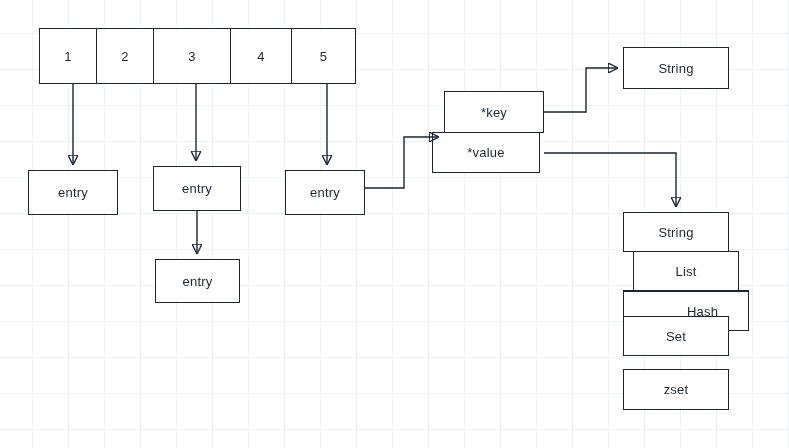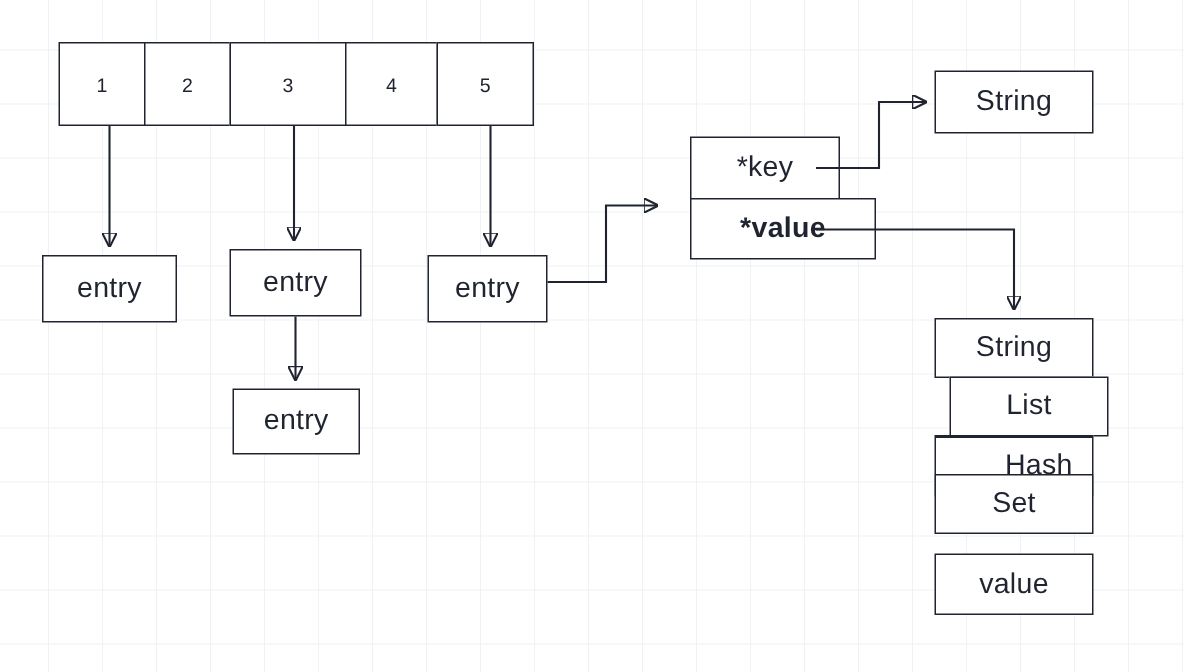--- a/index.html
+++ b/index.html
@@ -25,21 +25,21 @@
     background-position: -4px -3px;
   }
   .node {
     position: absolute;
     box-sizing: border-box;
     border: 1px solid #1f2430;
     background: #ffffff;
     display: flex;
     align-items: center;
     justify-content: center;
-    font-size: 19px;
+    font-size: 13px;
     color: #1f2430;
     letter-spacing: 0.2px;
   }
   .cell {
     font-size: 13px;
   }
   .thickline {
     border-top-width: 2px;
   }
   svg.edges {
@@ -65,30 +65,30 @@
   <div class="node cell" style="left:96px; top:28px; width:58px; height:56px;">2</div>
   <div class="node cell" style="left:153px; top:28px; width:78px; height:56px;">3</div>
   <div class="node cell" style="left:230px; top:28px; width:62px; height:56px;">4</div>
   <div class="node cell" style="left:291px; top:28px; width:65px; height:56px;">5</div>
 
   <div class="node" style="left:28px; top:170px; width:90px; height:45px;">entry</div>
   <div class="node" style="left:153px; top:166px; width:88px; height:45px;">entry</div>
   <div class="node" style="left:155px; top:259px; width:85px; height:44px;">entry</div>
   <div class="node" style="left:285px; top:170px; width:80px; height:45px;">entry</div>
 
-  <div class="node" style="left:444px; top:91px; width:100px; height:42px;margin-left:16px;">*key</div>
-  <div class="node" style="left:460px; top:132px; width:124px; height:41px;font-weight:bold;">*value</div>
+  <div class="node" style="left:444px; top:91px; width:100px; height:42px;">*key</div>
+  <div class="node" style="left:432px; top:132px; width:108px; height:41px;">*value</div>
 
   <div class="node" style="left:623px; top:47px; width:106px; height:42px;">String</div>
 
   <div class="node" style="left:623px; top:212px; width:106px; height:40px;">String</div>
   <div class="node" style="left:623px; top:251px; width:106px; height:40px;margin-left:10px;">List</div>
-  <div class="node thickline" style="left:623px; top:290px; width:106px; height:41px;padding-left:33px;">Hash</div>
+  <div class="node thickline" style="left:623px; top:290px; width:126px; height:41px;padding-left:33px;">Hash</div>
   <div class="node" style="left:623px; top:316px; width:106px; height:40px;">Set</div>
-  <div class="node" style="left:623px; top:369px; width:106px; height:41px;">value</div>
+  <div class="node" style="left:623px; top:369px; width:106px; height:41px;">zset</div>
 
   <svg class="edges">
     <defs>
       <marker id="arrow" viewBox="0 0 10 10" refX="9" refY="5" markerWidth="7" markerHeight="7" orient="auto-start-reverse">
         <path d="M 0 0 L 10 5 L 0 10 z" fill="#1f2430" stroke="none"></path>
       </marker>
     </defs>
 
     <line x1="73" y1="84" x2="73" y2="164" marker-end="url(#arrow)"></line>
 

